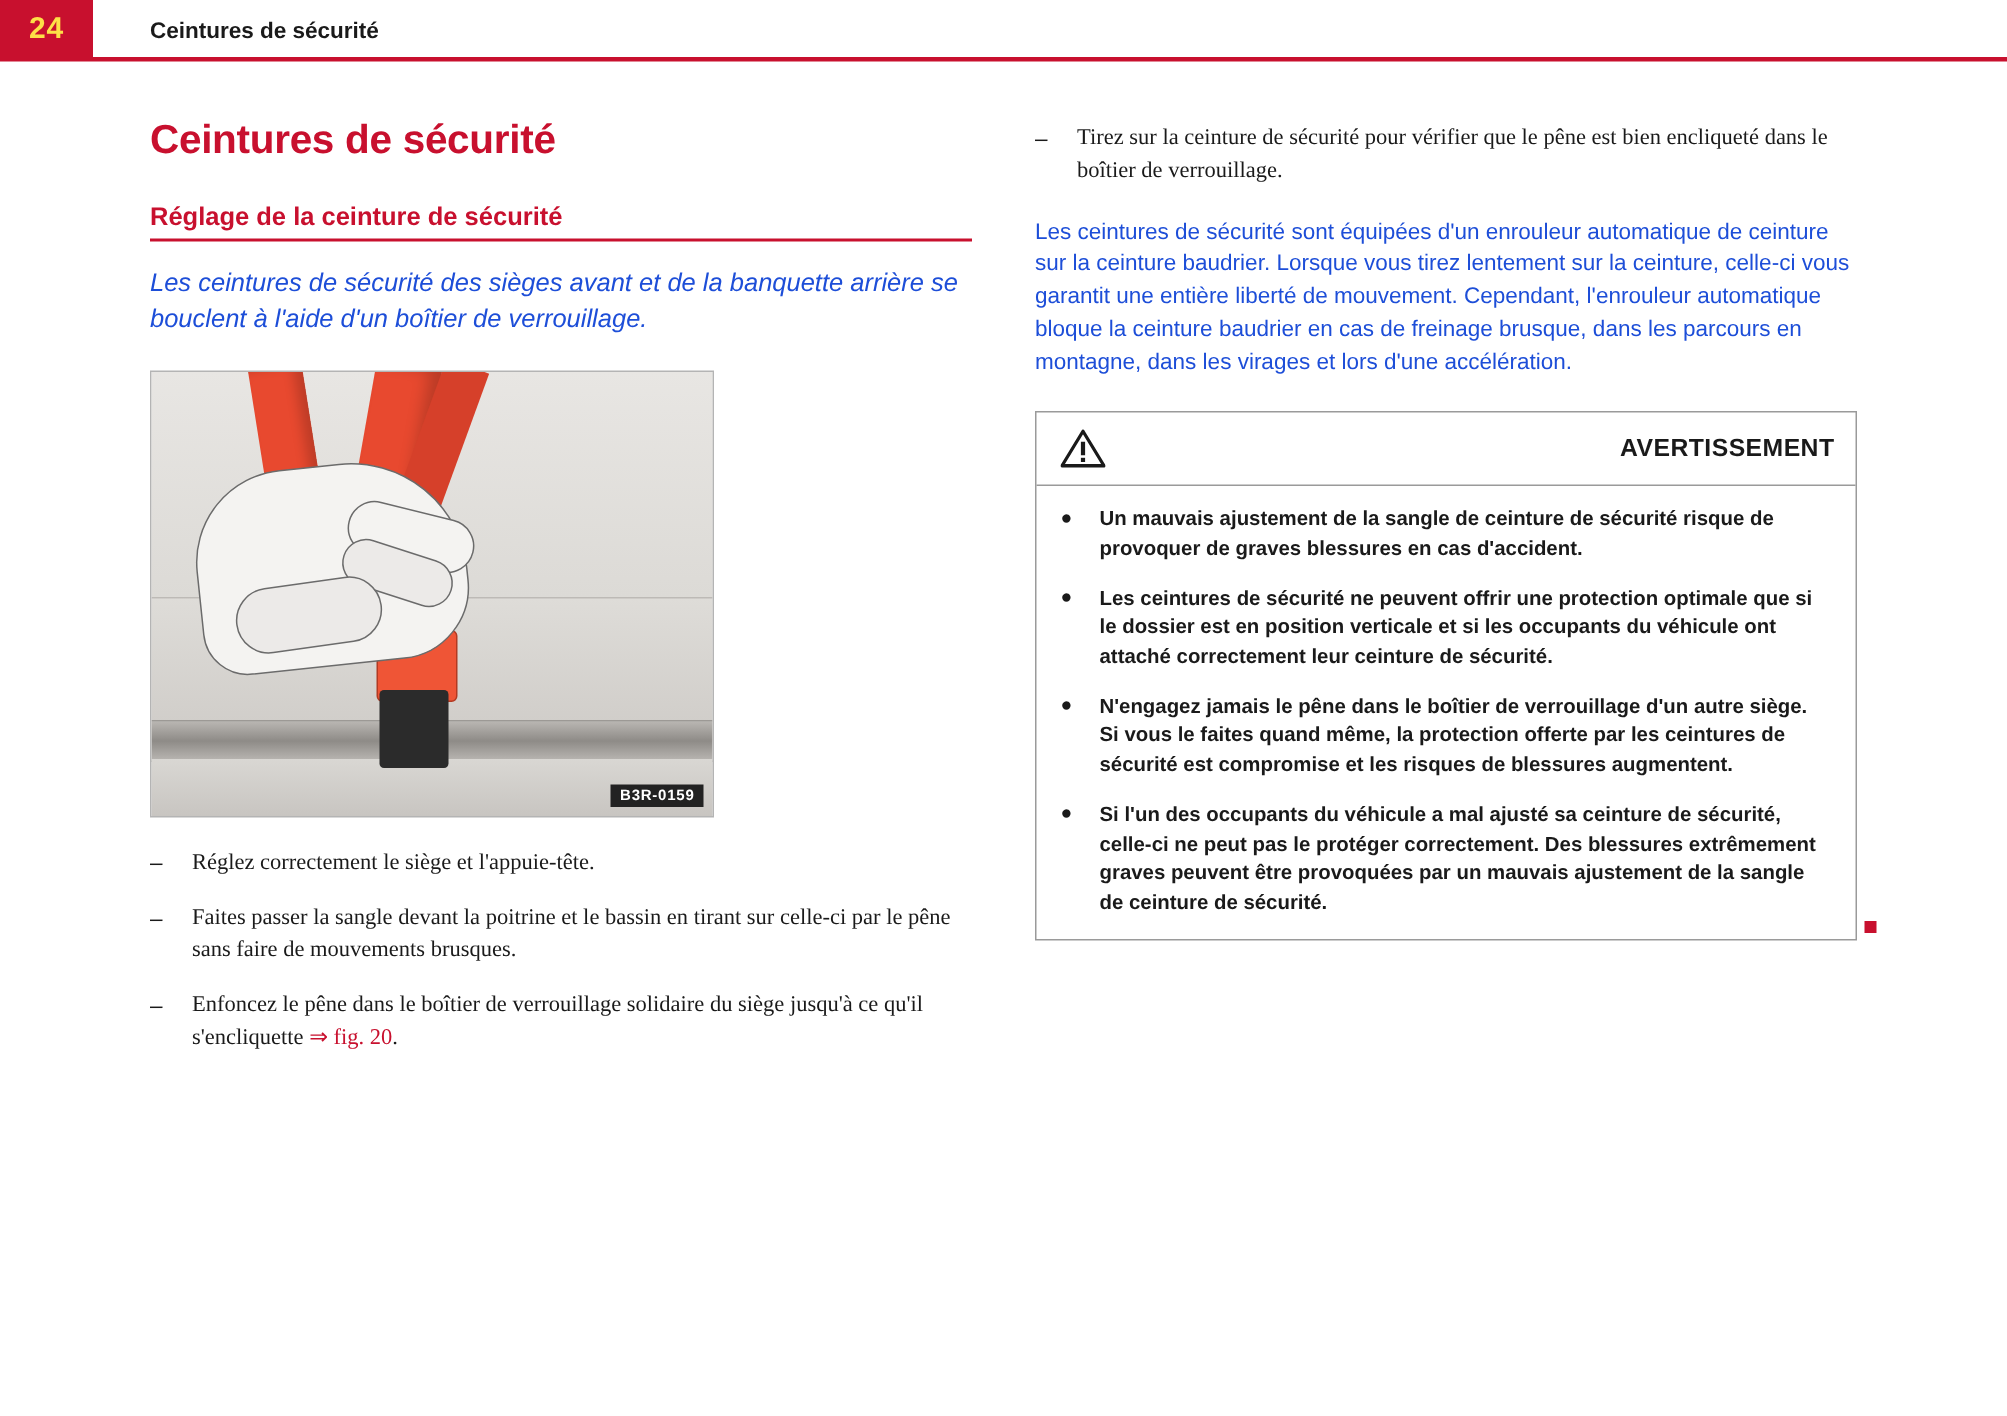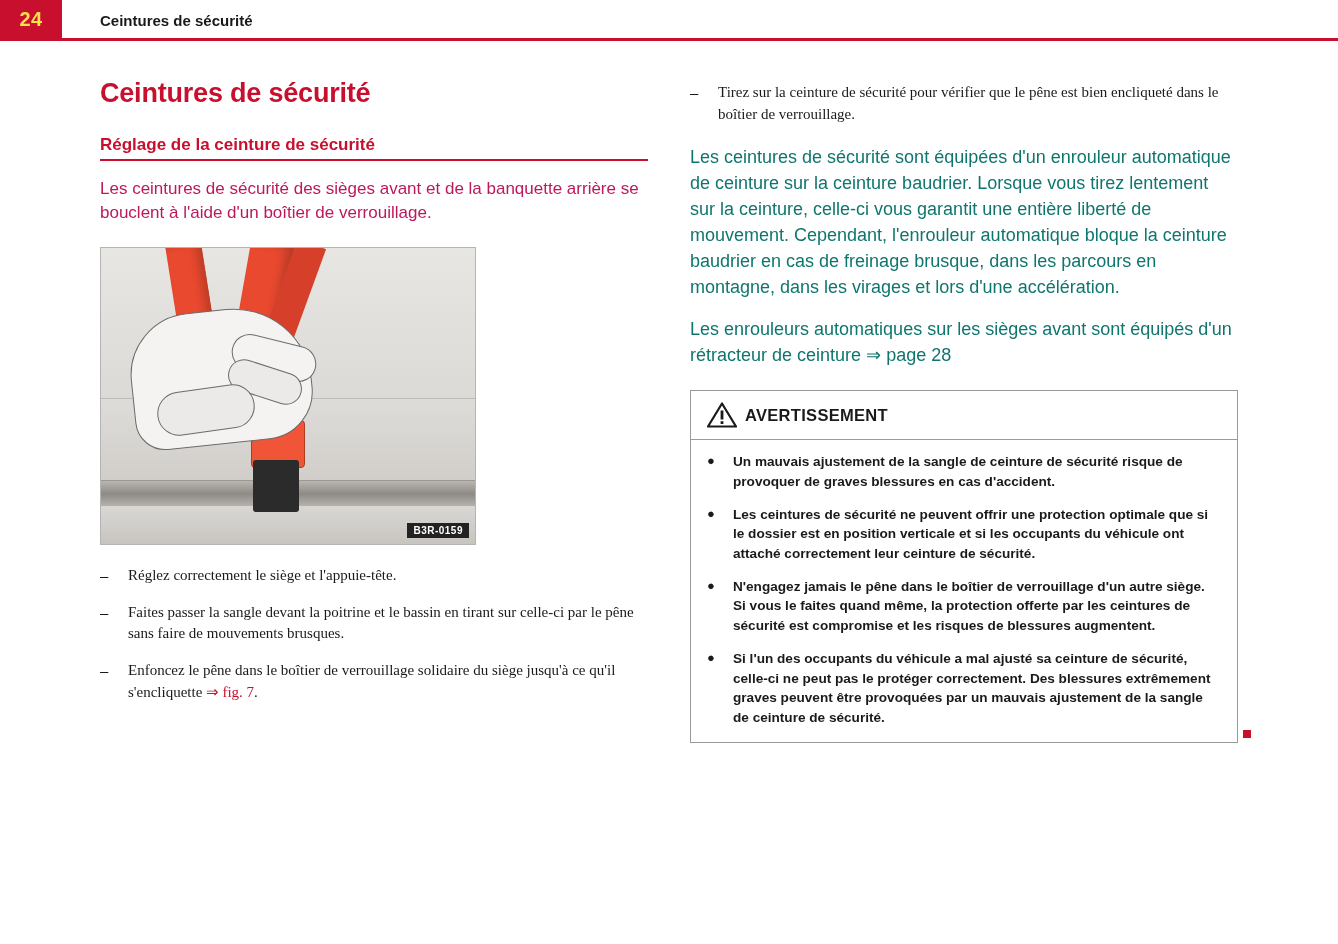--- a/index.html
+++ b/index.html
@@ -92,29 +92,30 @@
     margin: 0 0 4px 0;
   }
   .section-rule {
     width: 548px;
     height: 1.5px;
     background: #c8102e;
     margin-bottom: 16px;
   }
   p.lead {
     font-size: 17px;
+    font-style: italic;
     line-height: 1.42;
     margin: 0 0 22px 0;
-    color: #be185d;
+    color: #1d4ed8;
   }
   p.body {
-    font-size: 18px;
+    font-size: 15px;
     line-height: 1.45;
     margin: 0 0 16px 0;
-    color: #0f766e;
+    color: #1d4ed8;
   }
   .dash-item {
     display: flex;
     font-size: 15px;
     line-height: 1.45;
     margin-bottom: 15px;
   }
   .dash-item .dash {
     width: 28px;
     flex: 0 0 28px;
@@ -288,23 +289,24 @@
   .warning-box {
     border: 1px solid #9a9a9a;
     width: 546px;
     margin-top: 22px;
     background: #fff;
     position: relative;
   }
   .warning-head {
     display: flex;
     align-items: center;
-    gap: 8px;
+    gap: 28px;
     padding: 11px 14px 11px 16px;
     border-bottom: 1px solid #9a9a9a;
+    justify-content: space-between;
   }
   .warn-triangle {
     width: 30px;
     height: 26px;
     flex: 0 0 30px;
     position: relative;
   }
   .warning-title {
     font-size: 16.5px;
     font-weight: bold;
@@ -382,35 +384,34 @@
     <span class="dash-text">Réglez correctement le siège et l'appuie-tête.</span>
   </div>
 
   <div class="dash-item">
     <span class="dash">–</span>
     <span class="dash-text">Faites passer la sangle devant la poitrine et le bassin en tirant sur celle-ci par le pêne sans faire de mouvements brusques.</span>
   </div>
 
   <div class="dash-item">
     <span class="dash">–</span>
-    <span class="dash-text"><span>Enfoncez le pêne dans le boîtier de verrouillage solidaire du siège jusqu'à ce qu'il s'encliquette </span><span class="xref">⇒ fig. 7</span><span>.</span></span>
+    <span class="dash-text"><span>Enfoncez le pêne dans le boîtier de verrouillage solidaire du siège jusqu'à ce qu'il s'encliquette </span><span class="xref">⇒ fig. 20</span><span>.</span></span>
   </div>
 
 </div>
 
 <div class="col-right">
 
   <div class="dash-item">
     <span class="dash">–</span>
     <span class="dash-text">Tirez sur la ceinture de sécurité pour vérifier que le pêne est bien encliqueté dans le boîtier de verrouillage.</span>
   </div>
 
   <p class="body" style="margin-top:18px;">Les ceintures de sécurité sont équipées d'un enrouleur automatique de ceinture sur la ceinture baudrier. Lorsque vous tirez lentement sur la ceinture, celle-ci vous garantit une entière liberté de mouvement. Cependant, l'enrouleur automatique bloque la ceinture baudrier en cas de freinage brusque, dans les parcours en montagne, dans les virages et lors d'une accélération.</p>
 
-  <p class="body">Les enrouleurs automatiques sur les sièges avant sont équipés d'un rétracteur de ceinture ⇒ page 28</p>
 
   <div class="warning-box">
     <div class="warning-head">
       <span class="warn-triangle">
         <svg width="30" height="26" viewBox="0 0 30 26" xmlns="http://www.w3.org/2000/svg">
           <path d="M15 1.5 L29 24.5 L1 24.5 Z" fill="#ffffff" stroke="#1a1a1a" stroke-width="2.2" stroke-linejoin="round"></path>
           <rect x="13.6" y="8.5" width="2.8" height="9" fill="#1a1a1a"></rect>
           <rect x="13.6" y="19.2" width="2.8" height="2.8" fill="#1a1a1a"></rect>
         </svg>
       </span>

